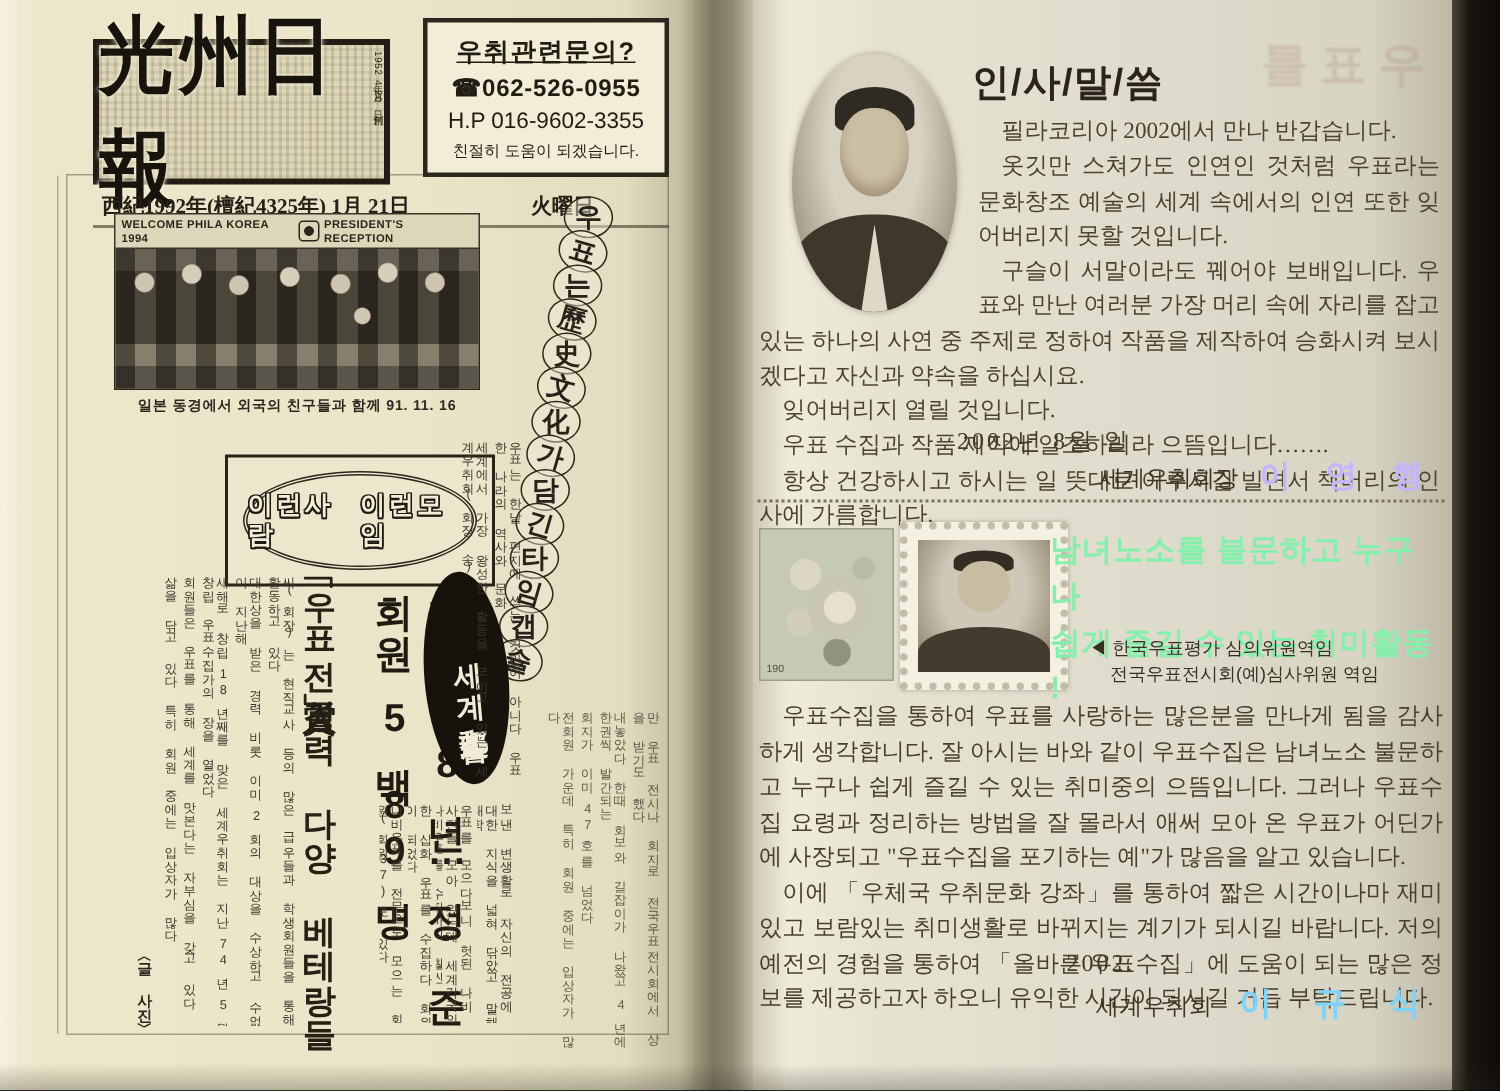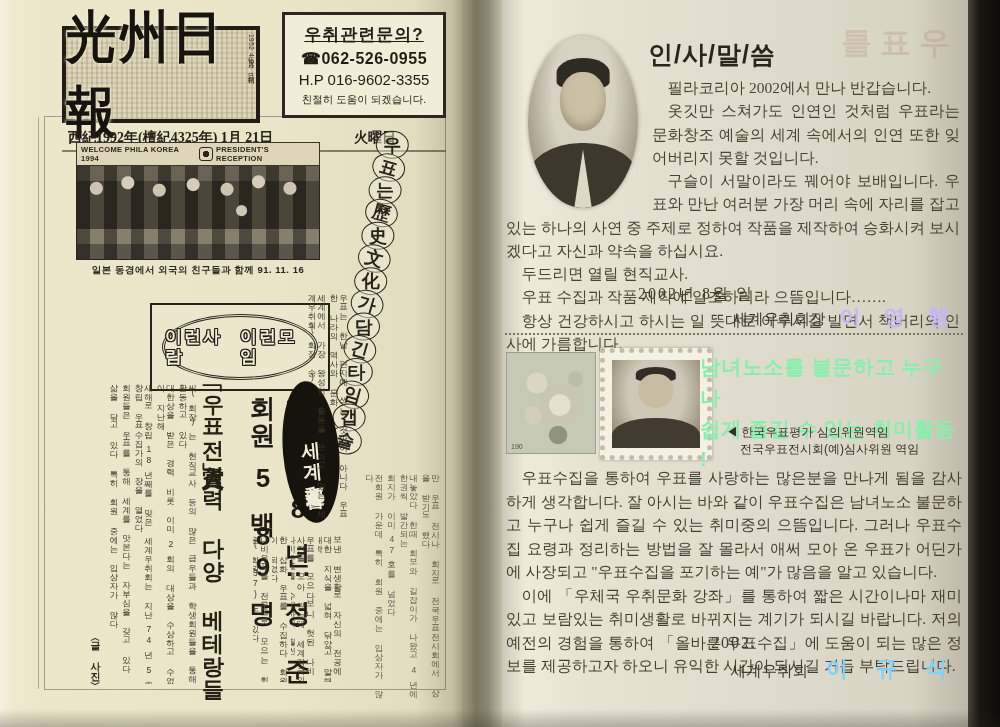--- a/index.html
+++ b/index.html
@@ -364,21 +364,21 @@
     <div class="por-shirt"></div>
   </div>
 
   <div class="greet-title">인/사/말/씀</div>
 
   <div class="greet-body">
     <div class="float-spacer"></div>
     <p>필라코리아 2002에서 만나 반갑습니다.</p>
     <p>옷깃만 스쳐가도 인연인 것처럼 우표라는 문화창조 예술의 세계 속에서의 인연 또한 잊어버리지 못할 것입니다.</p>
     <p>구슬이 서말이라도 꿰어야 보배입니다. 우표와 만난 여러분 가장 머리 속에 자리를 잡고 있는 하나의 사연 중 주제로 정하여 작품을 제작하여 승화시켜 보시겠다고 자신과 약속을 하십시요.</p>
-    <p>두드리면 열릴 현직교사.</p>
+    <p>잊어버리지 열릴 것입니다.</p>
     <p>우표 수집과 작품 제작에 일조하리라 으뜸입니다…….</p>
     <p>항상 건강하시고 하시는 일 뜻대로 이루시길 빌면서 책머리의 인사에 가름합니다.</p>
   </div>
 
   <div class="greet-date">2002년 8월    일</div>
   <div class="greet-sig">
     <span class="sig-title">세계우취회장</span>
     <span class="sig-name">이 영 행</span>
   </div>
 

